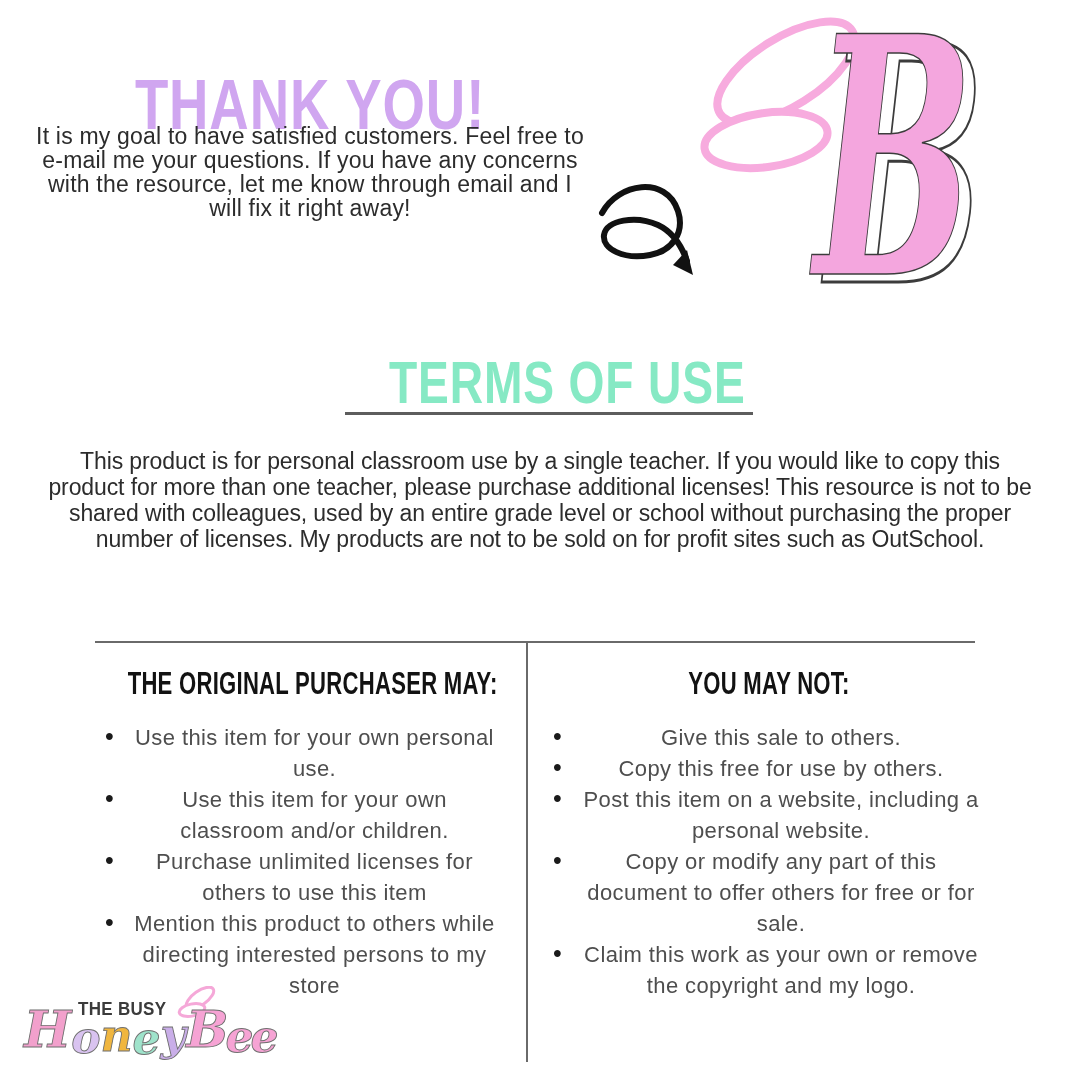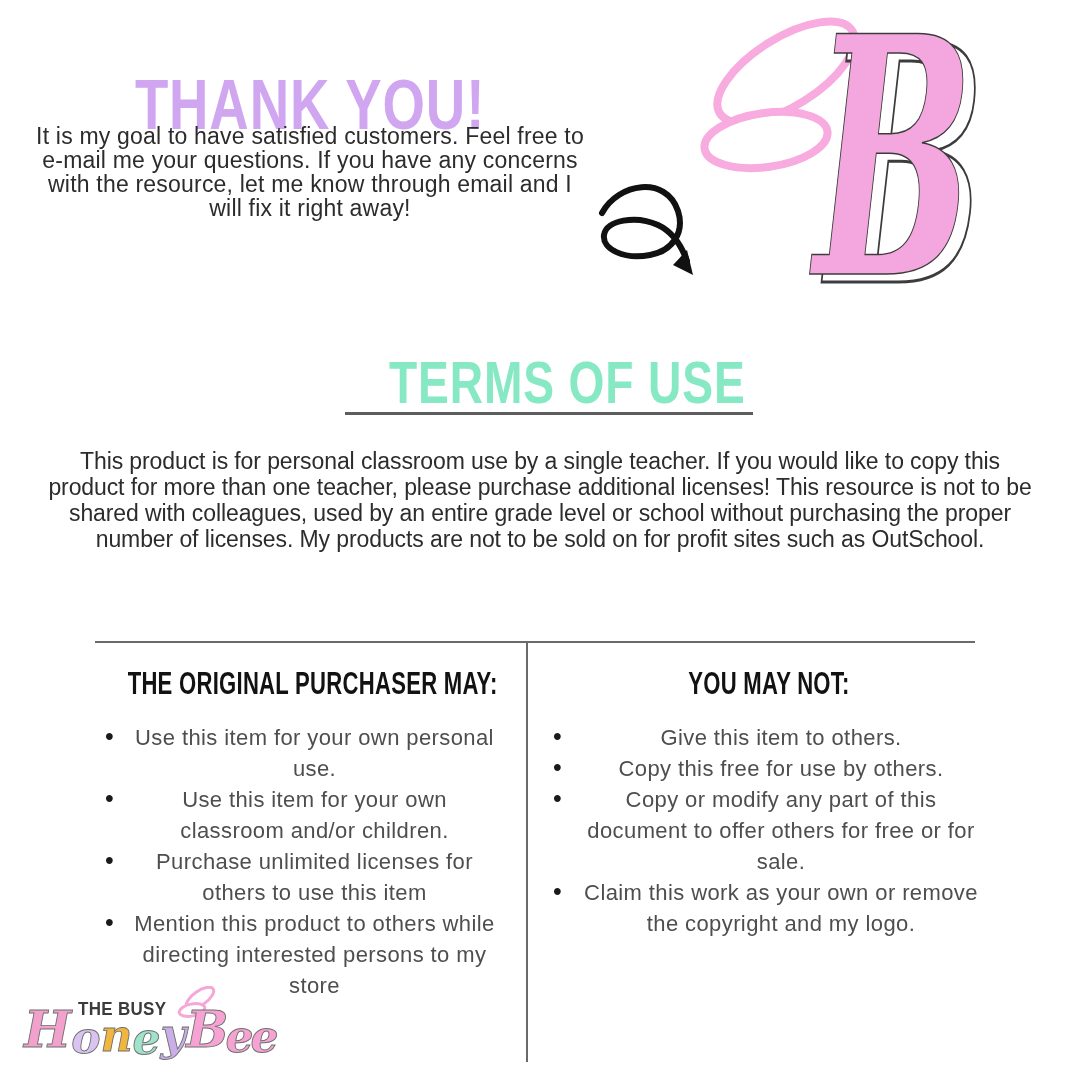--- a/index.html
+++ b/index.html
@@ -134,22 +134,23 @@
         <li class="tou-item">Purchase unlimited licenses for others to use this item</li>
         <li class="tou-item">Mention this product to others while directing interested persons to my store</li>
       </ul>
   </section>
 
   <section class="col col-right">
     <h2 class="col-header">
       <span>YOU MAY NOT:</span>
     </h2>
     <ul class="tou-list">
-        <li class="tou-item">Give this item to others.</li>
+        <li class="tou-item">Give this sale to others.</li>
         <li class="tou-item">Copy this free for use by others.</li>
+        <li class="tou-item">Post this item on a website, including a personal website.</li>
         <li class="tou-item">Copy or modify any part of this document to offer others for free or for sale.</li>
         <li class="tou-item">Claim this work as your own or remove the copyright and my logo.</li>
       </ul>
   </section>
 
   <div class="footer-logo">
     <span class="fl-top">THE BUSY</span>
     <svg class="fl-wings" viewBox="0 0 50 36">
       <ellipse cx="30" cy="12" rx="16" ry="7" transform="rotate(-35 30 12)" fill="#ffffff" stroke="#F5A8D8" stroke-width="3"></ellipse>
       <ellipse cx="22" cy="24" rx="13" ry="6" transform="rotate(-12 22 24)" fill="#ffffff" stroke="#F5A8D8" stroke-width="3"></ellipse>

